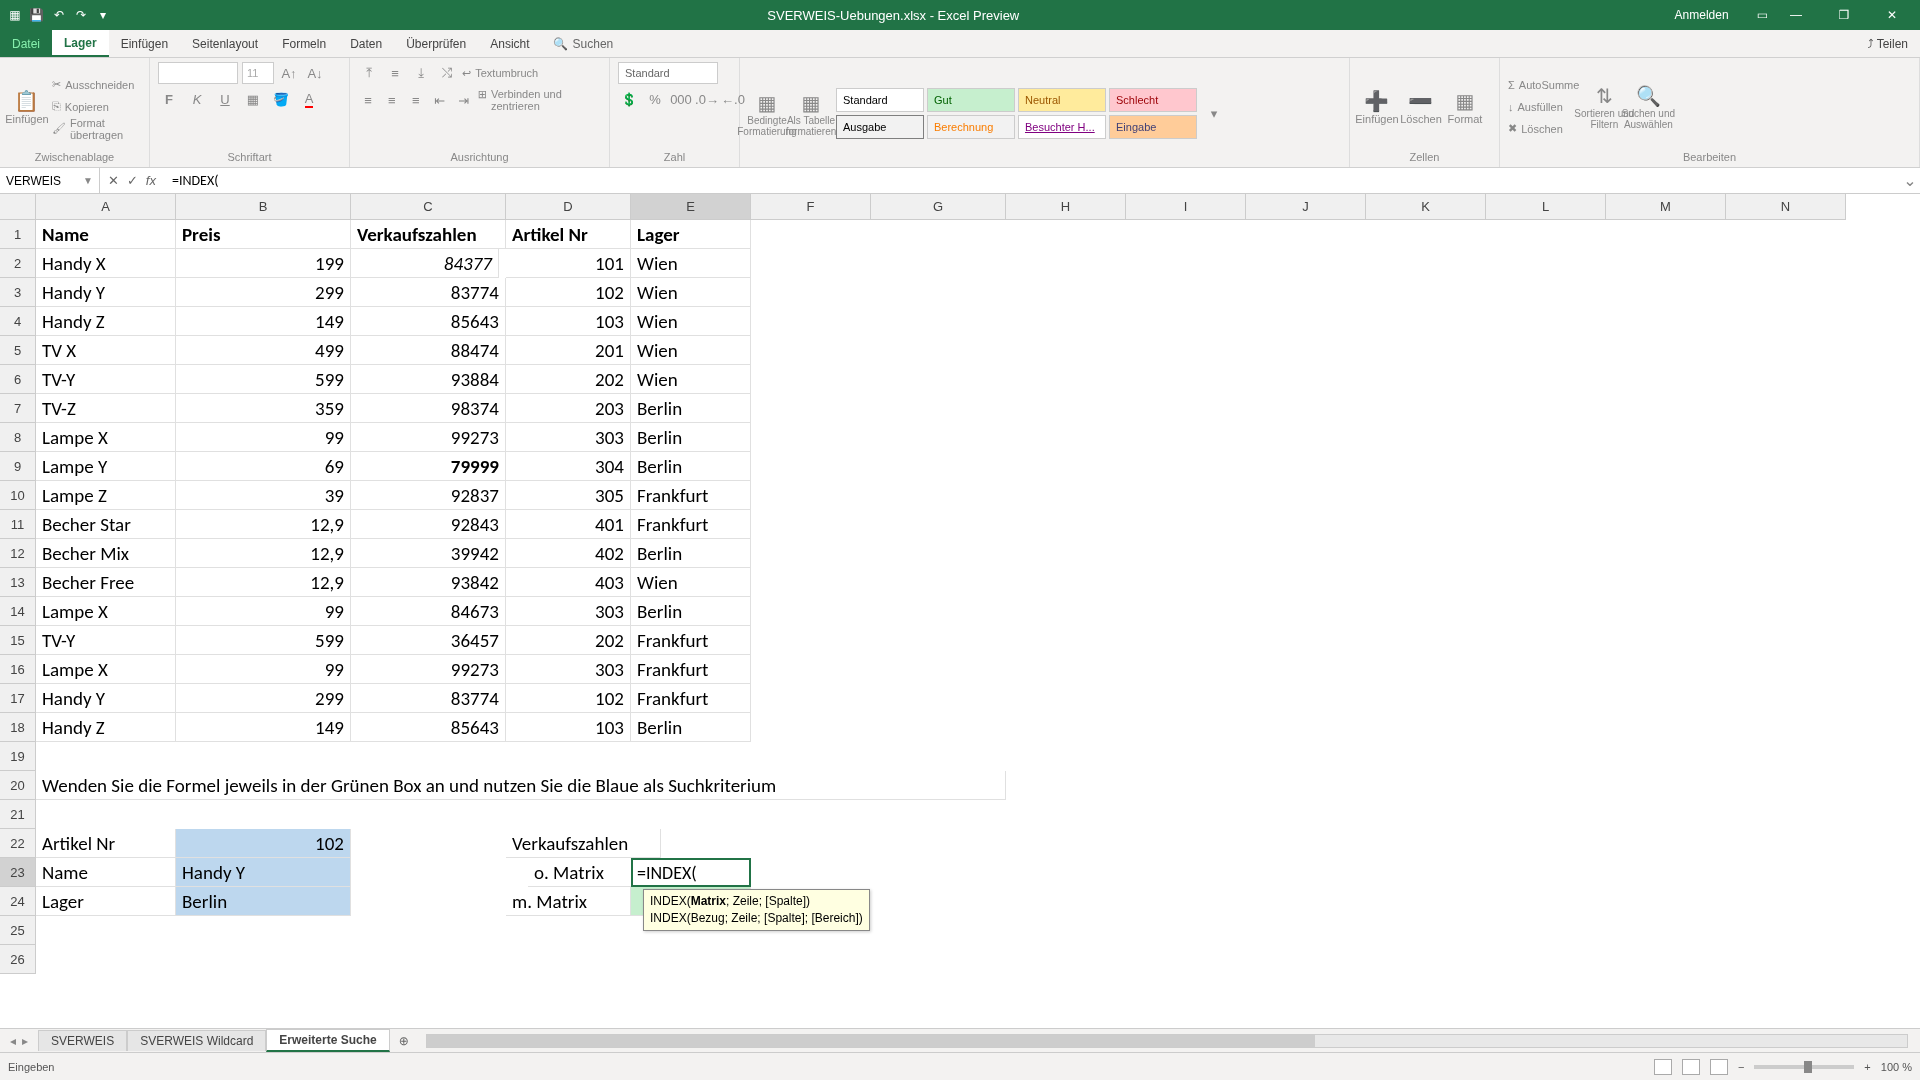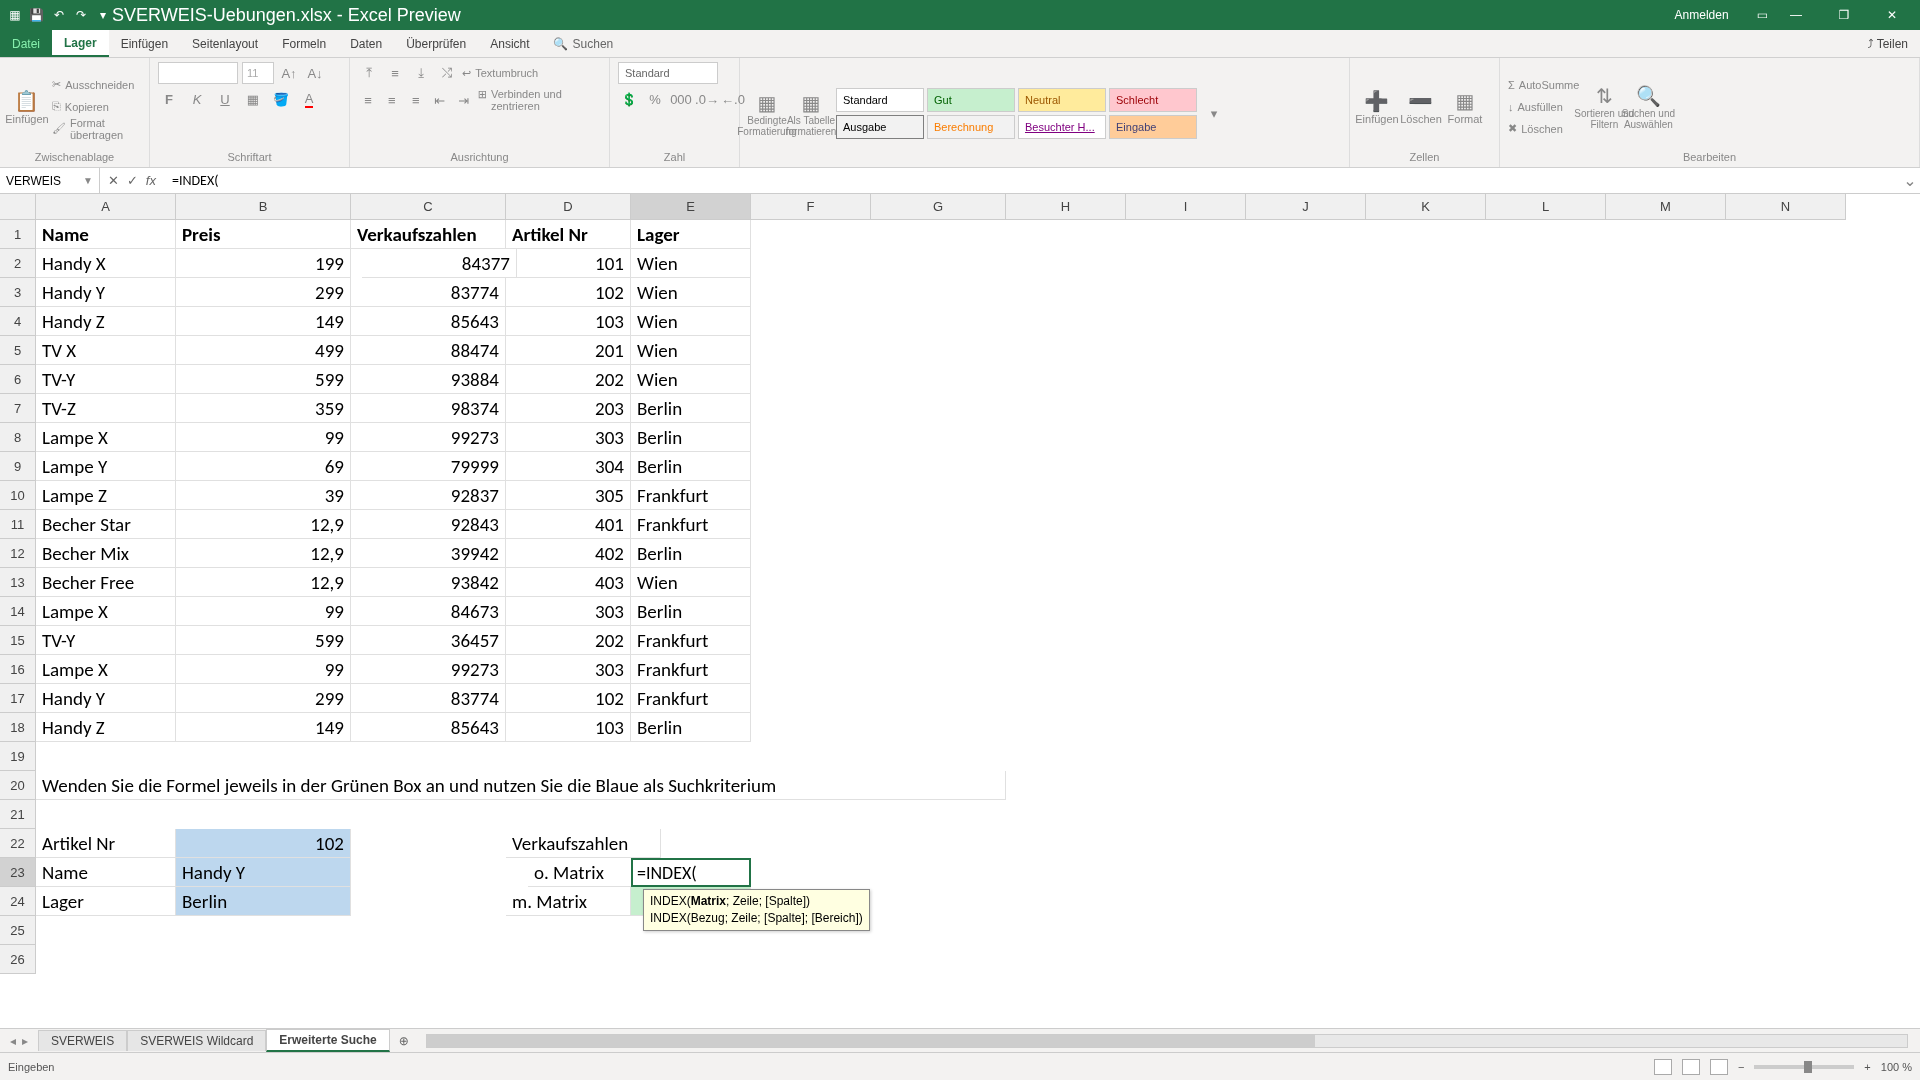--- a/index.html
+++ b/index.html
@@ -2,21 +2,21 @@
 <html><head>
 <meta charset="utf-8">
 <style>
 * { margin: 0; padding: 0; box-sizing: border-box; font-family: "Segoe UI", Arial, sans-serif; }
 body { background: #fff; overflow: hidden; width: 1920px; height: 1080px; position: relative; }
 
 
 .titlebar { height: 30px; background: #217346; display: flex; align-items: center; color: #fff; font-size: 12px; }
 .titlebar-left { display: flex; align-items: center; gap: 4px; padding-left: 6px; }
 .titlebar-left .ico { width: 18px; height: 18px; display: flex; align-items: center; justify-content: center; font-size: 12px; color: #fff; }
-.titlebar-center { flex: 1; font-size: 18px; }
+.titlebar-center { flex: 1; text-align: center; font-size: 13px; }
 .titlebar-right { display: flex; align-items: center; gap: 8px; padding-right: 8px; }
 .win-btn { width: 40px; height: 30px; display:flex;align-items:center;justify-content:center;color:#fff;font-size:12px; }
 
 
 .tabs { height: 28px; background: #f3f2f1; display: flex; align-items: stretch; border-bottom: 1px solid #d0d0d0; font-size: 12px; }
 .tab { padding: 0 12px; display:flex;align-items:center; color:#444; cursor:pointer; }
 .tab.file { background:#217346; color:#86efac; }
 .tab.active { background:#fff; border-bottom:2px solid #217346; color:#217346; font-weight:600; }
 .tabs-right { margin-left:auto; display:flex; align-items:center; gap:12px; padding-right:12px; color:#444; }
 .search-tab { display:flex; align-items:center; gap:4px; color:#666; }
@@ -352,21 +352,21 @@
       <div class="row-h">26</div>
     </div>
   <div class="cells" id="cells">
       <div class="cell bold" style="left: 0px; top: 0px; width: 140px;">Name</div>
       <div class="cell bold" style="left: 140px; top: 0px; width: 175px;">Preis</div>
       <div class="cell bold" style="left: 315px; top: 0px; width: 155px;">Verkaufszahlen</div>
       <div class="cell bold" style="left: 470px; top: 0px; width: 125px;">Artikel Nr</div>
       <div class="cell bold" style="left: 595px; top: 0px; width: 120px;">Lager</div>
       <div class="cell " style="left: 0px; top: 29px; width: 140px;">Handy X</div>
       <div class="cell num" style="left: 140px; top: 29px; width: 175px;">199</div>
-      <div class="cell num" style="left: 326px; top: 29px; width: 155px;">84377</div>
+      <div class="cell num" style="left: 308px; top: 29px; width: 155px; font-style: italic;">84377</div>
       <div class="cell num" style="left: 470px; top: 29px; width: 125px;">101</div>
       <div class="cell " style="left: 595px; top: 29px; width: 120px;">Wien</div>
       <div class="cell " style="left: 0px; top: 58px; width: 140px;">Handy Y</div>
       <div class="cell num" style="left: 140px; top: 58px; width: 175px;">299</div>
       <div class="cell num" style="left: 315px; top: 58px; width: 155px;">83774</div>
       <div class="cell num" style="left: 470px; top: 58px; width: 125px;">102</div>
       <div class="cell " style="left: 595px; top: 58px; width: 120px;">Wien</div>
       <div class="cell " style="left: 0px; top: 87px; width: 140px;">Handy Z</div>
       <div class="cell num" style="left: 140px; top: 87px; width: 175px;">149</div>
       <div class="cell num" style="left: 315px; top: 87px; width: 155px;">85643</div>
@@ -387,21 +387,21 @@
       <div class="cell num" style="left: 315px; top: 174px; width: 155px;">98374</div>
       <div class="cell num" style="left: 470px; top: 174px; width: 125px;">203</div>
       <div class="cell " style="left: 595px; top: 174px; width: 120px;">Berlin</div>
       <div class="cell " style="left: 0px; top: 203px; width: 140px;">Lampe X</div>
       <div class="cell num" style="left: 140px; top: 203px; width: 175px;">99</div>
       <div class="cell num" style="left: 315px; top: 203px; width: 155px;">99273</div>
       <div class="cell num" style="left: 470px; top: 203px; width: 125px;">303</div>
       <div class="cell " style="left: 595px; top: 203px; width: 120px;">Berlin</div>
       <div class="cell " style="left: 0px; top: 232px; width: 140px;">Lampe Y</div>
       <div class="cell num" style="left: 140px; top: 232px; width: 175px;">69</div>
-      <div class="cell num" style="left: 315px; top: 232px; width: 155px;">79999</div>
+      <div class="cell num" style="left: 315px; top: 232px; width: 155px; font-weight: bold;">79999</div>
       <div class="cell num" style="left: 470px; top: 232px; width: 125px;">304</div>
       <div class="cell " style="left: 595px; top: 232px; width: 120px;">Berlin</div>
       <div class="cell " style="left: 0px; top: 261px; width: 140px;">Lampe Z</div>
       <div class="cell num" style="left: 140px; top: 261px; width: 175px;">39</div>
       <div class="cell num" style="left: 315px; top: 261px; width: 155px;">92837</div>
       <div class="cell num" style="left: 470px; top: 261px; width: 125px;">305</div>
       <div class="cell " style="left: 595px; top: 261px; width: 120px;">Frankfurt</div>
       <div class="cell " style="left: 0px; top: 290px; width: 140px;">Becher Star</div>
       <div class="cell num" style="left: 140px; top: 290px; width: 175px;">12,9</div>
       <div class="cell num" style="left: 315px; top: 290px; width: 155px;">92843</div>

